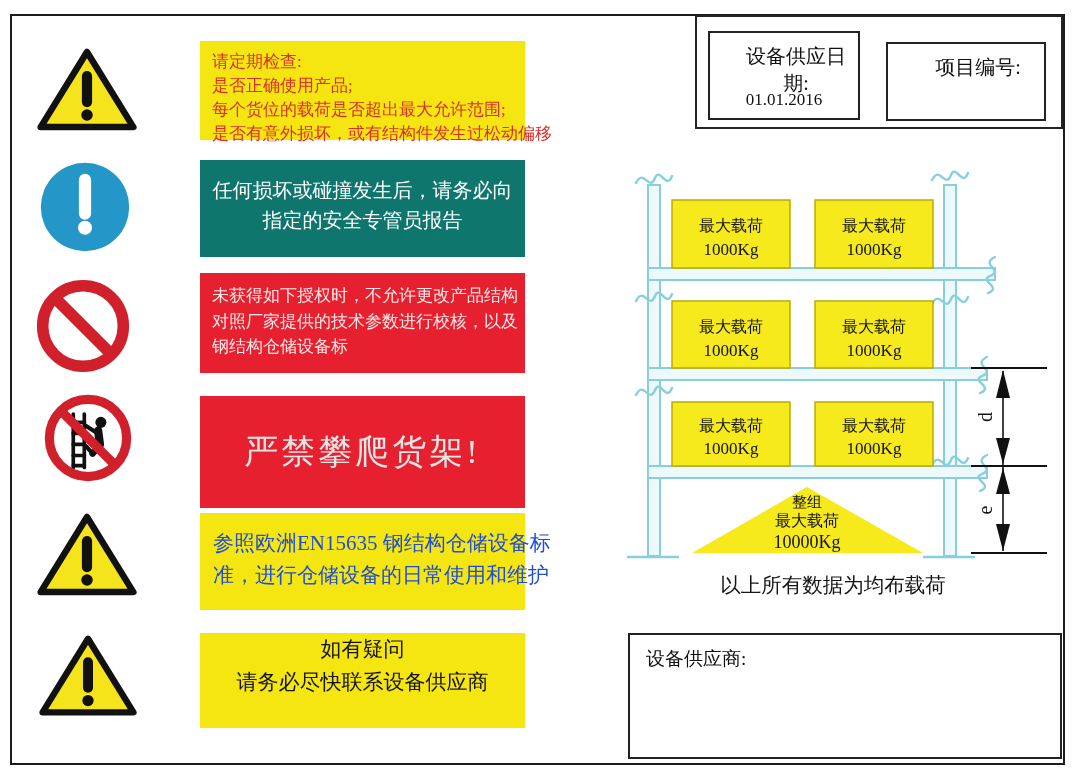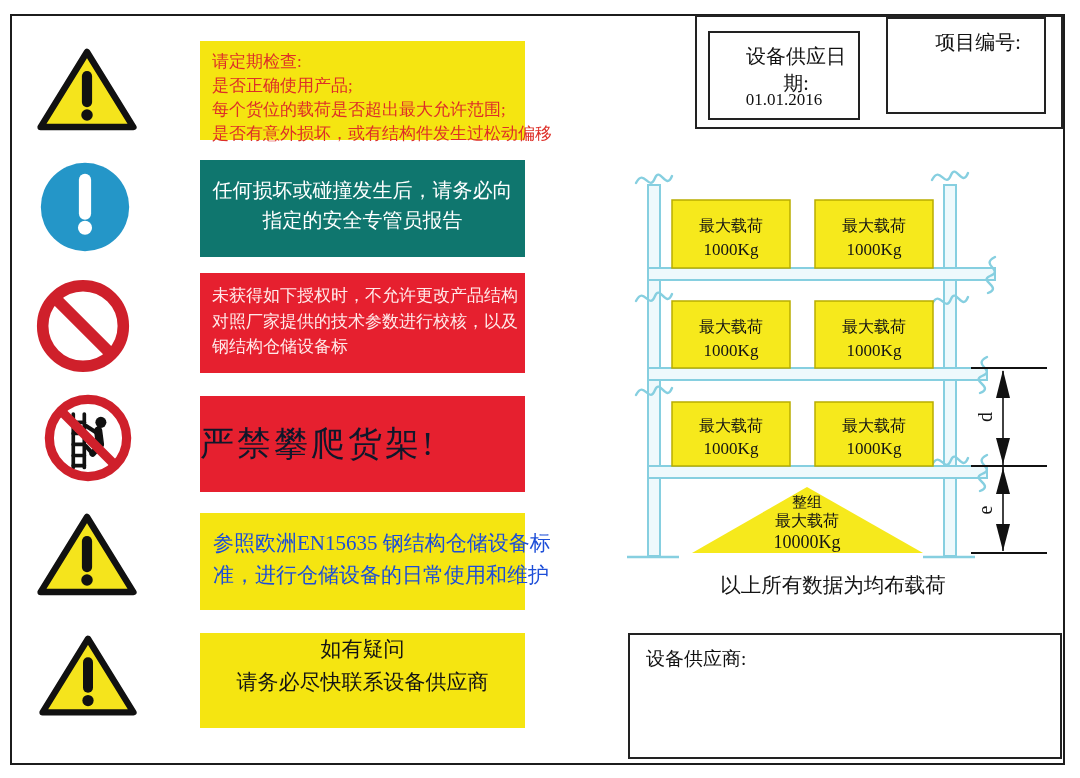--- a/index.html
+++ b/index.html
@@ -14,22 +14,22 @@
   }
   
   .notice{position:absolute;left:200px;width:325px;box-sizing:border-box;}
   .notice.yellow{background:#f5e511;}
   .notice.blue{background:#0f766e;}
   .notice.red{background:#e6202f;}
   .nline{white-space:nowrap;}
   .inspect-box{top:41px;height:99px;padding:9px 12px;font-size:17px;line-height:1.42;color:#dd2f28;}
   .report-box{top:160px;height:97px;padding-top:15px;text-align:center;font-size:20px;line-height:1.5;color:#ffffff;}
   .nomod-box{top:273px;height:100px;padding:10px 12px;font-size:17px;line-height:1.5;color:#ffeaea;}
-  .noclimb-box{top:396px;height:96px;display:flex;align-items:center;
-    font-size:34px;letter-spacing:3px;color:#0f172a;}
+  .noclimb-box{top:396px;height:112px;display:flex;align-items:center;justify-content:center;
+    font-size:34px;letter-spacing:3px;color:#e5e5e5;}
   .standard-box{top:513px;height:97px;padding:15px 13px;font-size:21px;line-height:1.5;color:#1d4ed8;}
   .contact-box{top:633px;height:95px;text-align:center;font-size:21px;line-height:1.55;color:#141414;}
   
   .hbox{position:absolute;box-sizing:border-box;border:2px solid #222;background:#fff;}
   .hdr-label{text-align:center;font-size:20px;padding-top:10px;padding-left:24px;}
   .hdr-value{position:absolute;left:0;right:0;bottom:8px;text-align:center;font-size:17px;}
   .supplier-label{font-size:19px;padding:11px 0 0 16px;}
   
   .icon{position:absolute;}
   
@@ -131,21 +131,21 @@
   <div class="notice yellow contact-box">
     <div class="nline">如有疑问</div>
     <div class="nline">请务必尽快联系设备供应商</div>
   </div>
 
   <div class="hbox" style="left:695px;top:15px;width:368px;height:114px"></div>
   <div class="hbox" style="left:708px;top:31px;width:152px;height:89px">
     <div class="hdr-label">设备供应日期:</div>
     <div class="hdr-value">01.01.2016</div>
   </div>
-  <div class="hbox" style="left:886px;top:17px;width:160px;height:97px">
+  <div class="hbox" style="left:886px;top:42px;width:160px;height:79px">
     <div class="hdr-label">项目编号:</div>
   </div>
 
   <div class="abs" style="left:615px;top:155px;width:455px;height:460px">
     <svg width="455" height="460" viewBox="0 0 455 460">
 
       <rect x="33" y="30" width="12" height="371" fill="#eef9fc" stroke="#86cfe0" stroke-width="2"></rect>
       <rect x="329" y="30" width="12" height="371" fill="#eef9fc" stroke="#86cfe0" stroke-width="2"></rect>
 
       <line x1="12" y1="402" x2="64" y2="402" stroke="#86cfe0" stroke-width="2.5"></line>

